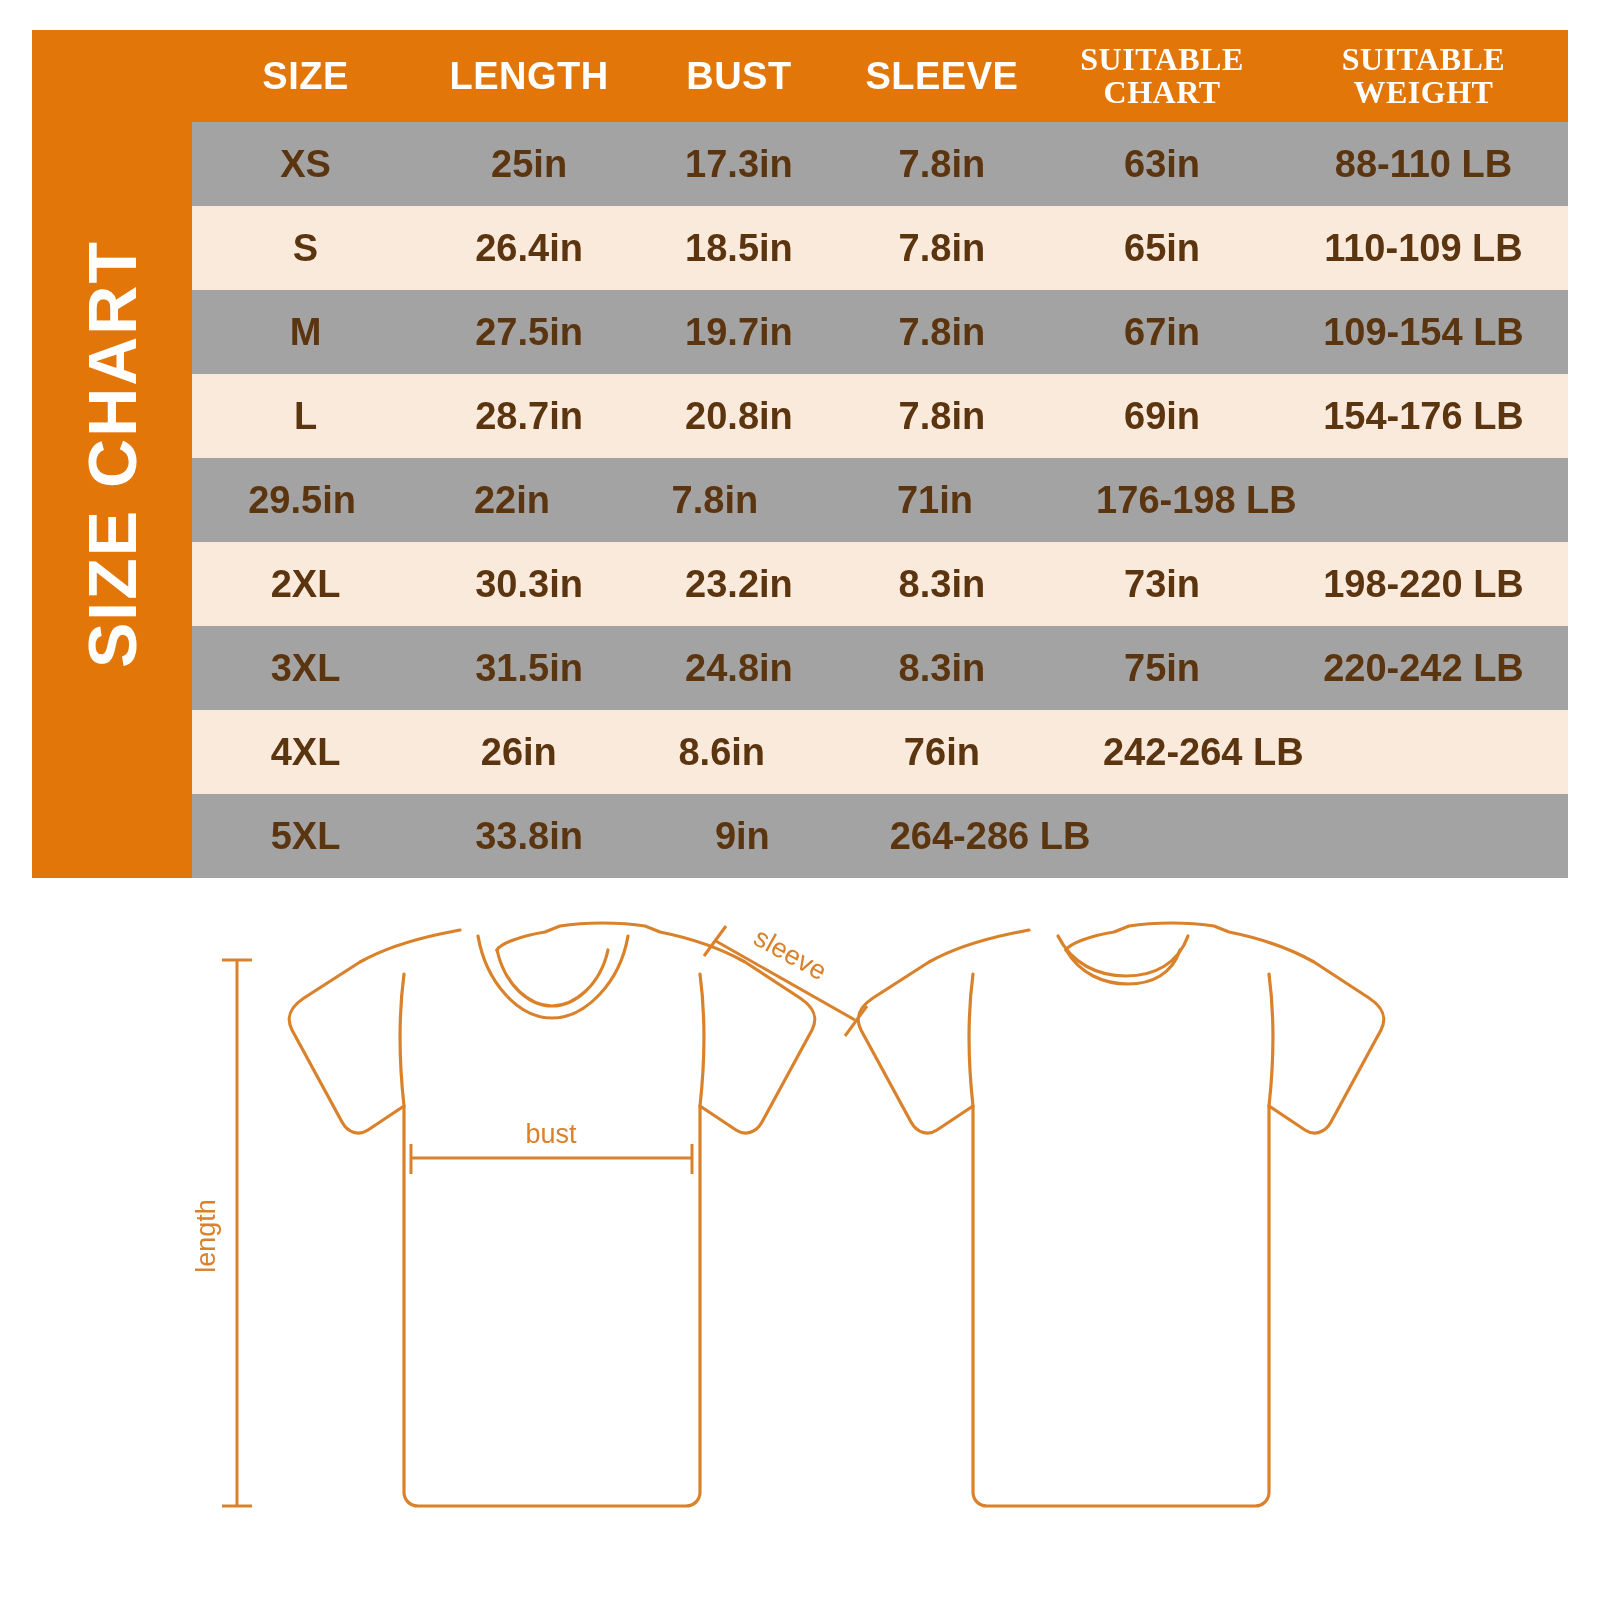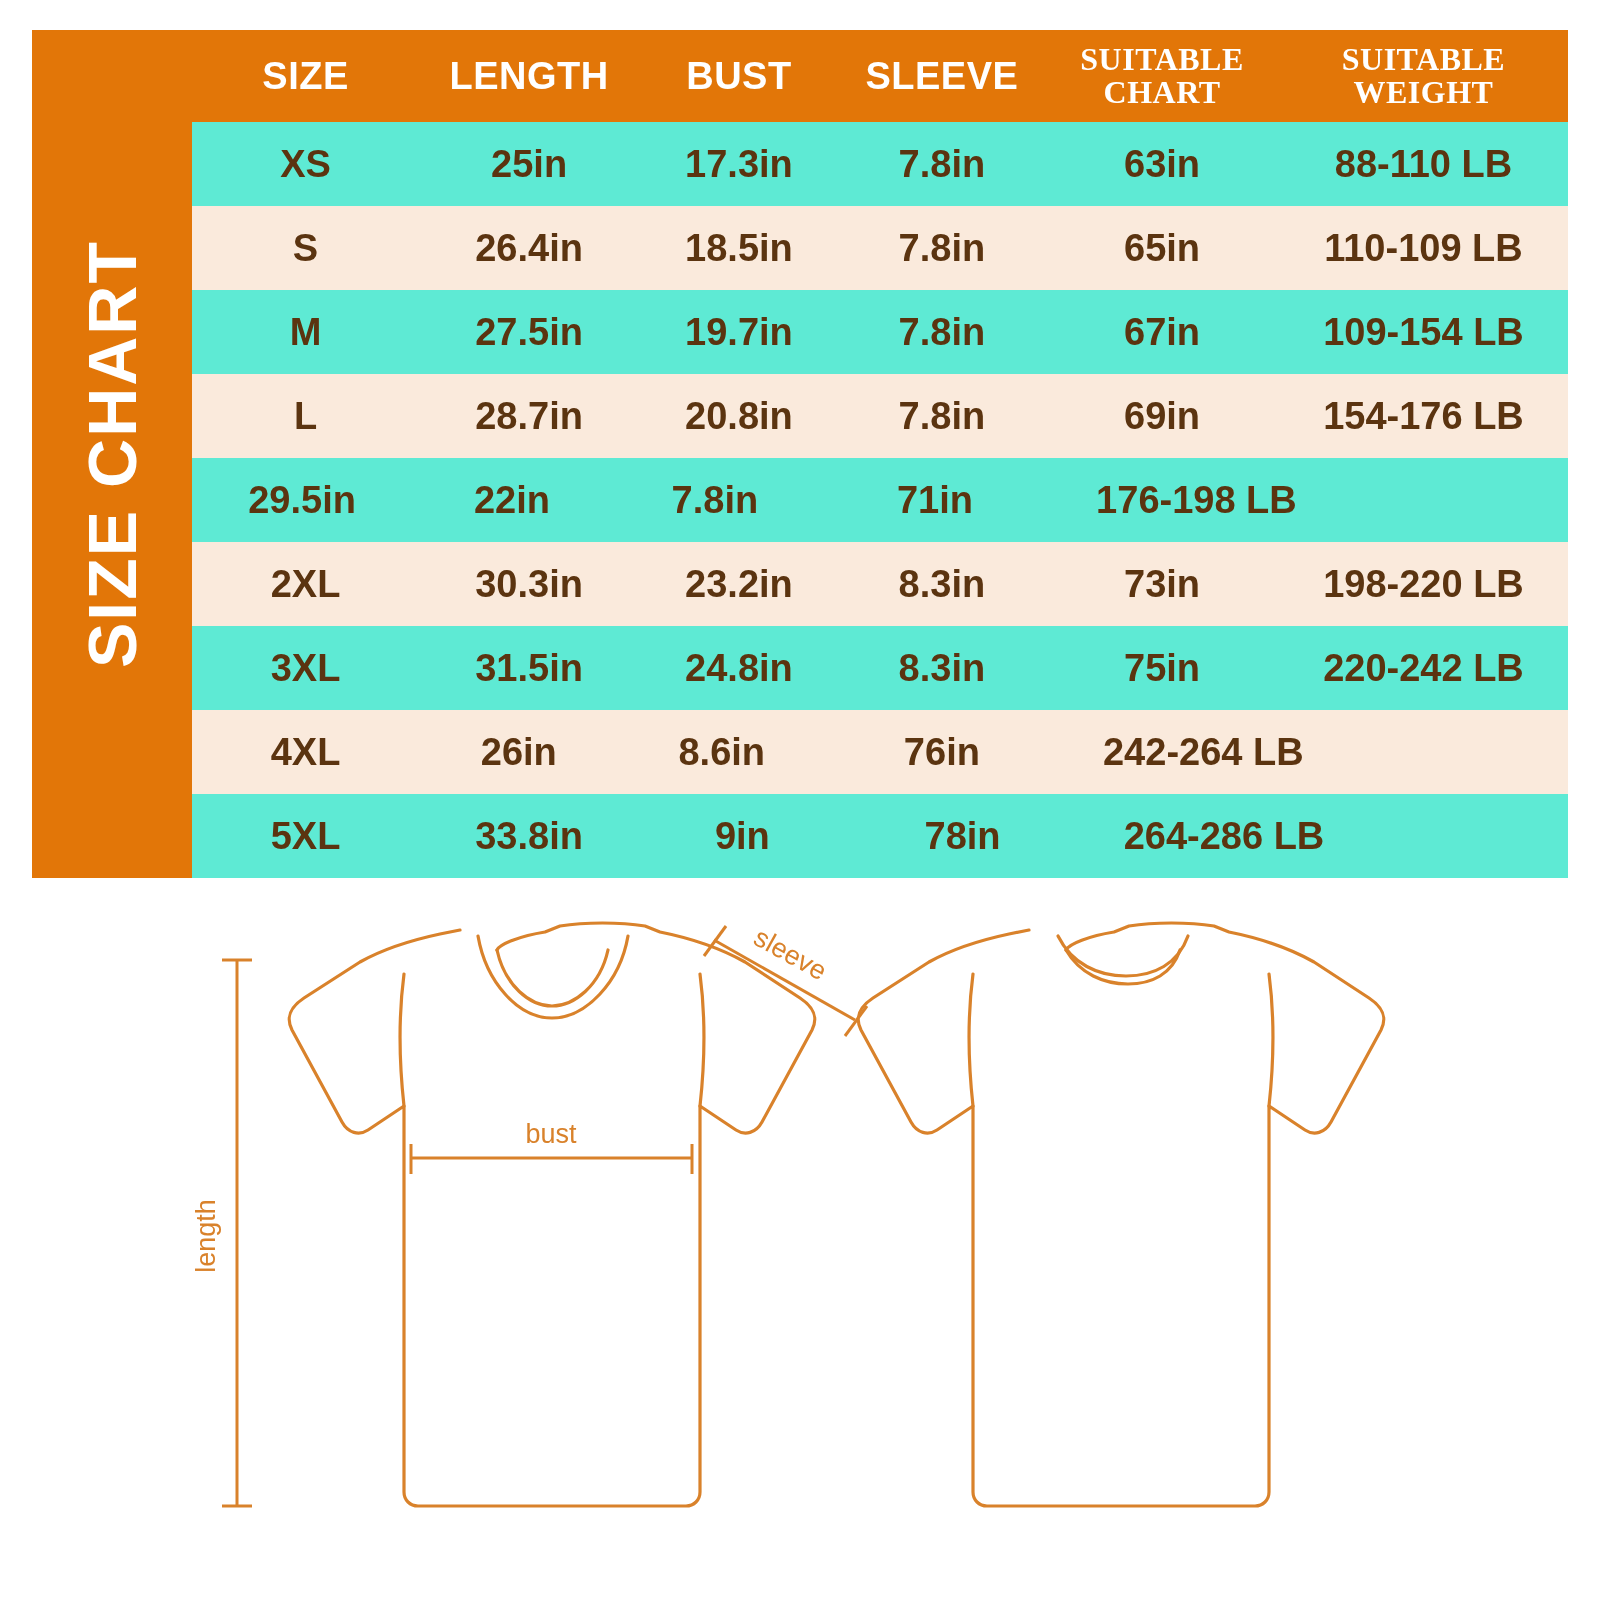--- a/index.html
+++ b/index.html
@@ -65,21 +65,21 @@
     color: #ffffff;
     font-size: 38px;
     font-weight: bold;
     line-height: 1.02;
     letter-spacing: 0.5px;
   }
   .head-cell.two-line { font-size: 32px; font-family: Liberation Serif, serif; }
   .body-row {
     height: 84px;
   }
-  .body-row.odd { background: #5eead4; }
+  .body-row.odd { background: #a3a3a3; }
   .body-row.even { background: #FAEADC; }
   .cell {
     display: flex;
     align-items: center;
     justify-content: center;
     text-align: center;
     color: #5B3410;
     font-size: 38px;
     font-weight: bold;
   }
@@ -213,21 +213,20 @@
         <div class="cell c2">26in</div>
         <div class="cell c3">8.6in</div>
         <div class="cell c4">76in</div>
         <div class="cell c5">242-264 LB</div>
       </div>
 
       <div class="row body-row odd">
         <div class="cell c0">5XL</div>
         <div class="cell c1">33.8in</div>
         <div class="cell c3">9in</div>
-        <div class="cell c4">78in</div>
         <div class="cell c5">264-286 LB</div>
       </div>
 
     </div>
   </div>
 
   <div class="diagram">
     <svg width="1600" height="700" viewBox="0 0 1600 700" xmlns="http://www.w3.org/2000/svg">
       <g fill="none" stroke="#D9822B" stroke-width="3.2" stroke-linejoin="round" stroke-linecap="round">
 

